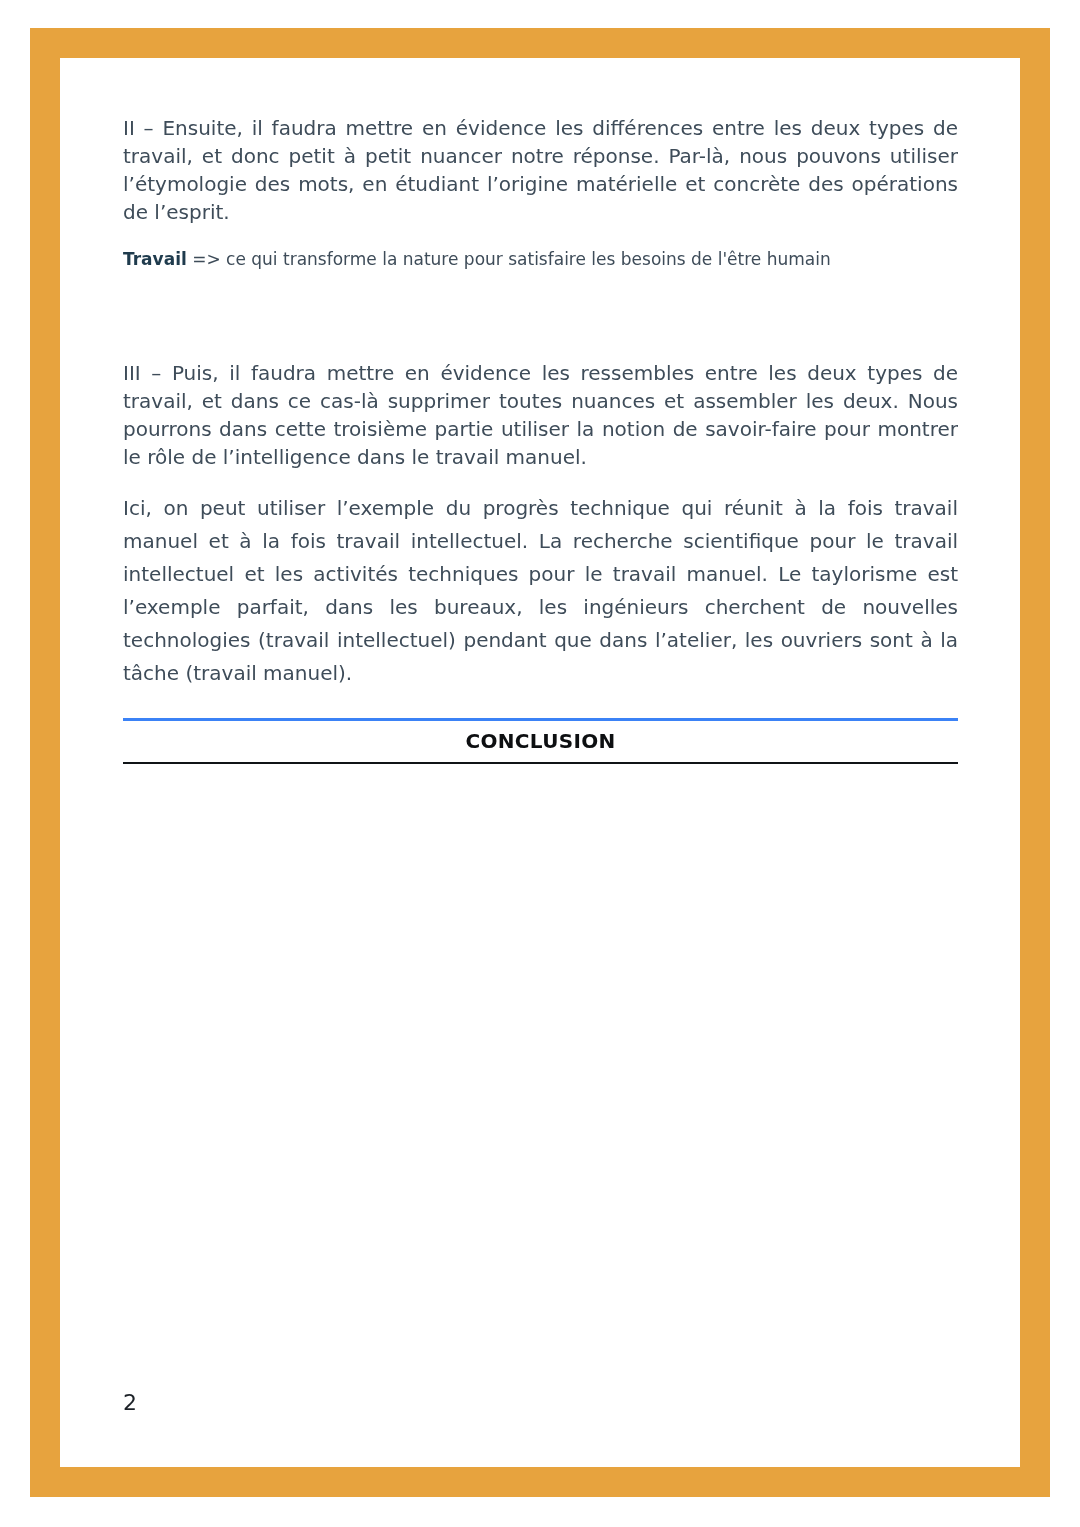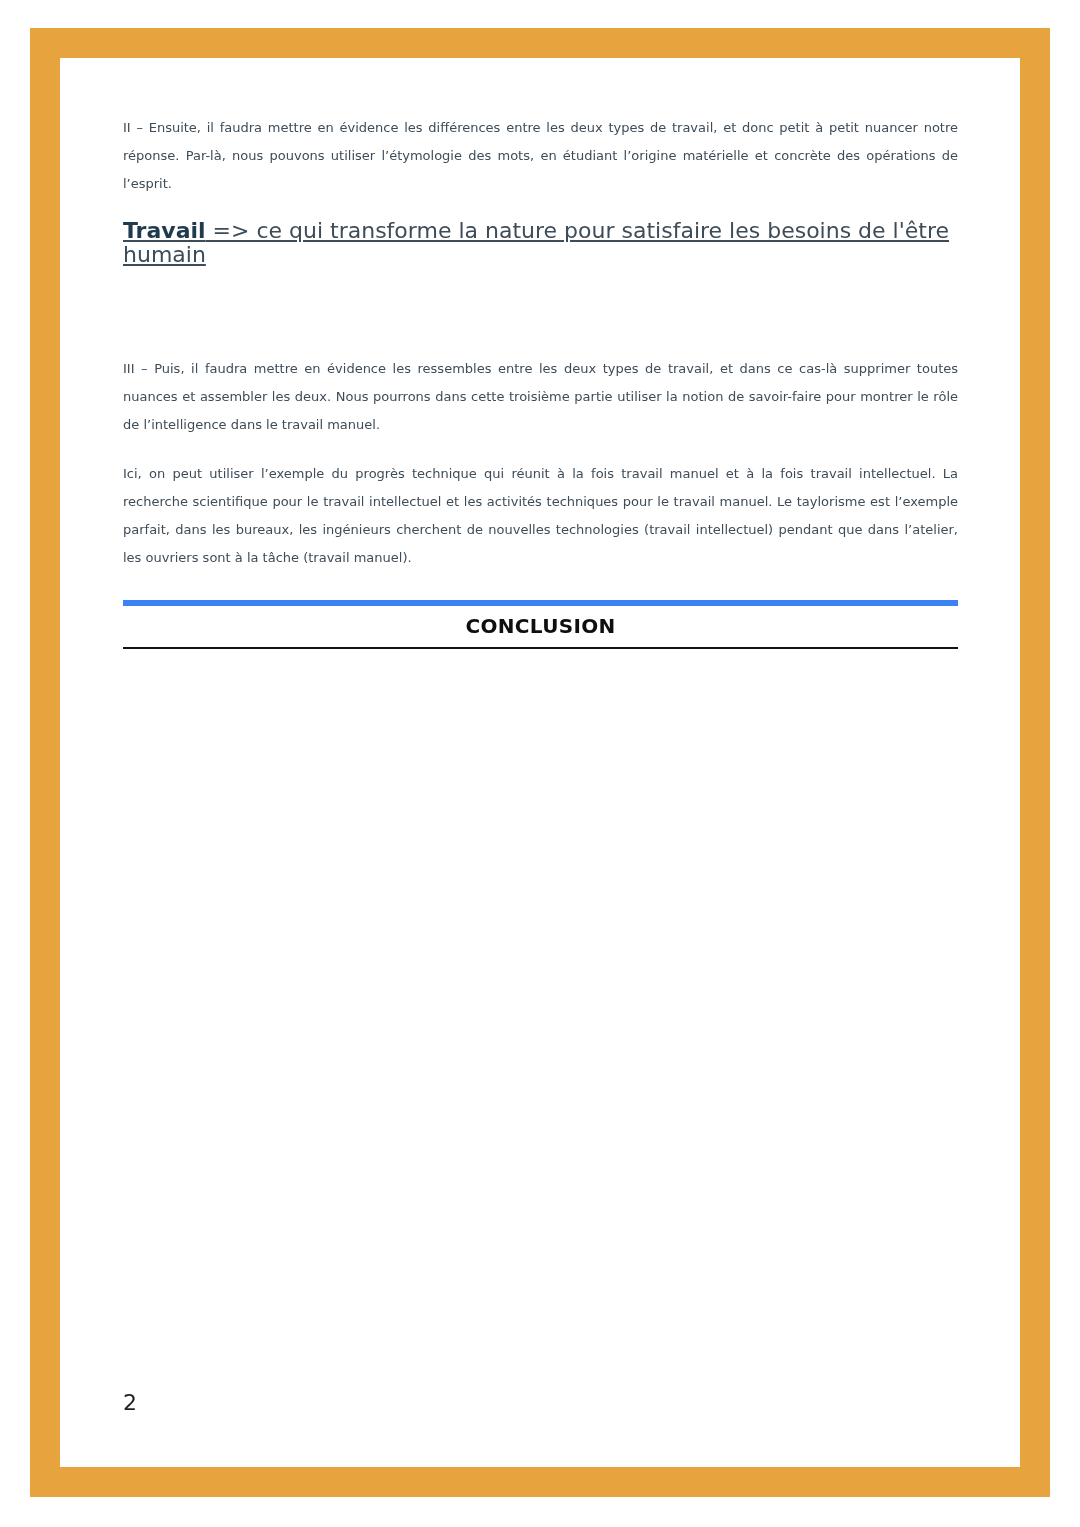--- a/index.html
+++ b/index.html
@@ -32,46 +32,45 @@
     background: #ffffff;
     padding: 56px 62px 0 63px;
     overflow: hidden;
   }
 
   p.para {
     line-height: 28px;
     text-align: justify;
     margin-bottom: 21px;
     color: var(--body-text-color, #3E4C59);
-    font-size: 13px;
+    font-size: 20px;
   }
 
   p.para.tight {
-    line-height: 28px;
+    line-height: 33px;
     margin-bottom: 28px;
   }
 
   .def-line {
-    font-size: 22px;
+    font-size: 17px;
     line-height: 24px;
     color: var(--body-text-color, #3E4C59);
     margin-bottom: 16px;
-    text-decoration: underline;
   }
 
   .def-line .term {
     font-weight: bold;
     color: var(--term-color, #1F3B4D);
   }
 
   .gap-large { height: 72px; }
 
   .conclusion-block {
     margin-top: 18px;
-    border-top: 6px solid #3b82f6;
+    border-top: 3px solid #3b82f6;
     border-bottom: 2px solid #101417;
     padding: 8px 0 9px 0;
   }
 
   .conclusion-heading {
     text-align: center;
     font-weight: bold;
     font-size: 20px;
     letter-spacing: 0.3px;
     color: var(--heading-color, #0D0F11);

